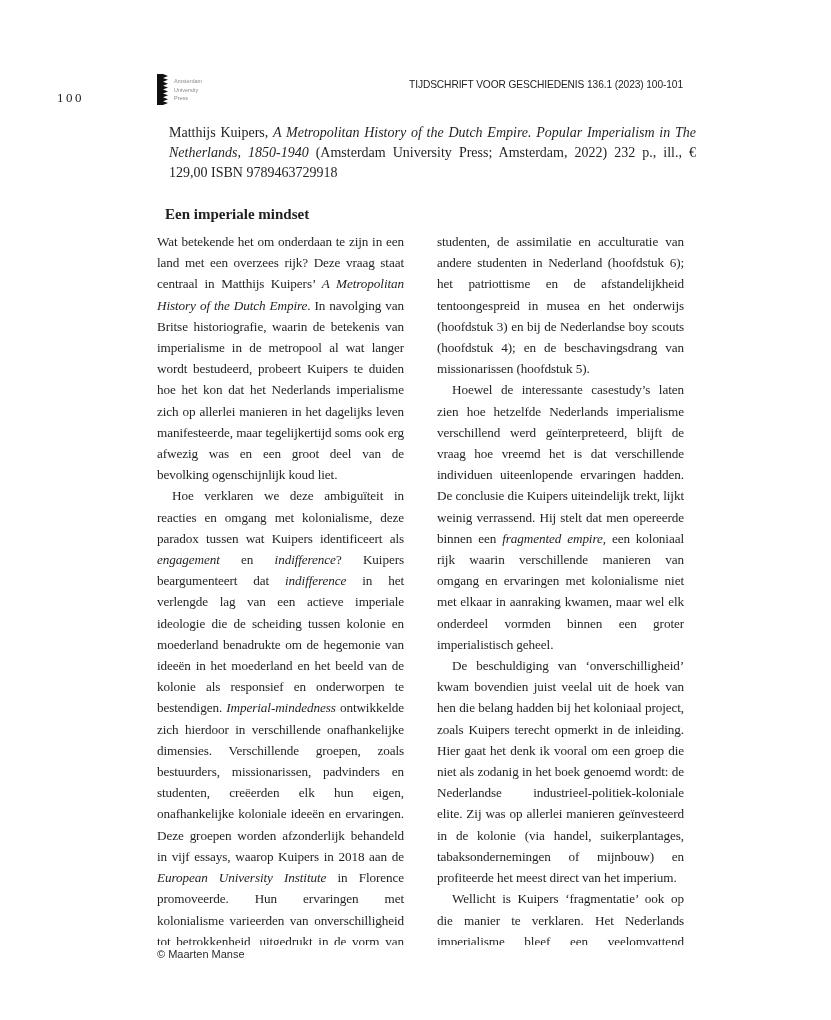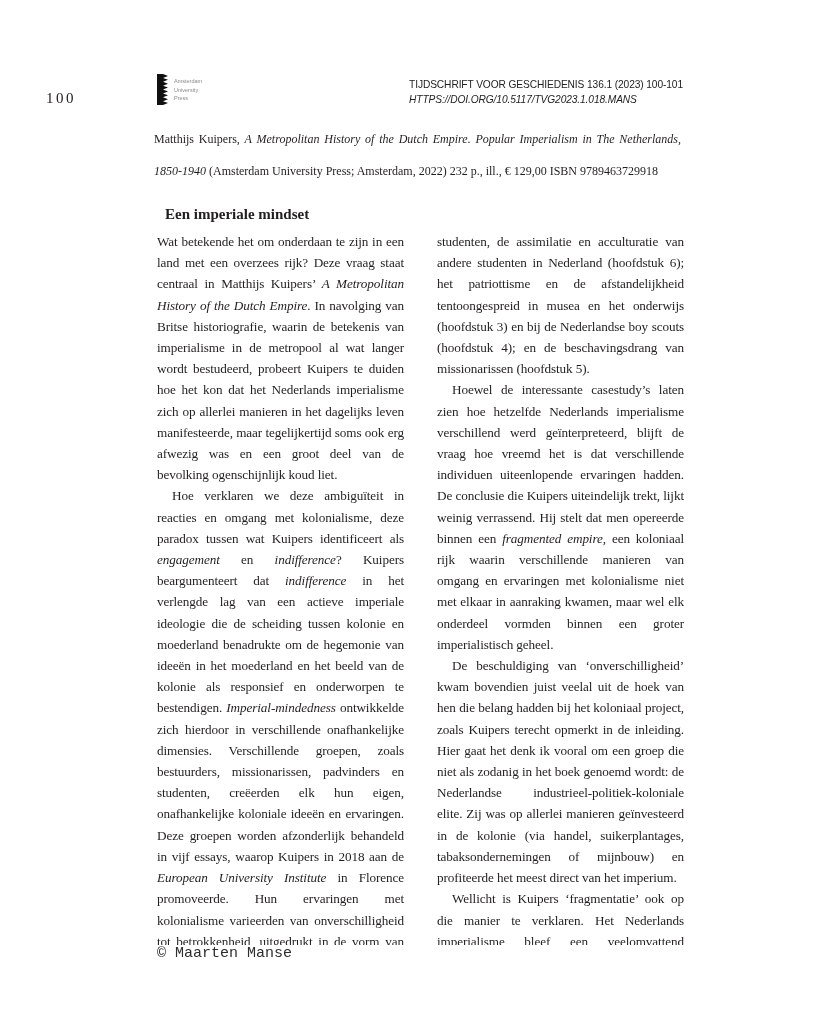--- a/index.html
+++ b/index.html
@@ -2,56 +2,56 @@
 <html><head>
 <meta charset="utf-8">
 <style>
   html,body { margin:0; padding:0; background:#ffffff; }
   .page {
     position:relative; width:831px; height:1020px; background:#ffffff;
     font-family:"Liberation Serif", serif; color:#211e1f; overflow:hidden;
     margin:0 auto;
   }
   .page-number {
-    position:absolute; left:46px; top:90px;
-    font-size:15px; letter-spacing:2.5px; color:#242122;
+    position:absolute; left:57px; top:90px;
+    font-size:13px; letter-spacing:2.5px; color:#242122;
   }
   .logo { position:absolute; left:157px; top:74px; display:flex; gap:6px; align-items:flex-start; }
   .logo-mark svg { display:block; }
   .logo-text {
     font-family:"Liberation Sans", sans-serif; font-size:5.5px; line-height:8.5px;
     color:#8b8b8b; padding-top:3px; display:flex; flex-direction:column;
   }
   .header-right {
-    position:absolute; right:148px; top:78px; 
+    position:absolute; right:148px; top:78px; text-align:right;
     font-family:"Liberation Sans", sans-serif; font-size:10.2px; line-height:14.5px;
     color:#222222; letter-spacing:-0.1px;
   }
   .doi-line { font-style:italic; }
   .citation {
-    position:absolute; left:154px; top:123px; width:527px;
-    font-size:12px; line-height:32px; text-align:justify;
+    position:absolute; left:169px; top:123px; width:527px;
+    font-size:14px; line-height:20px; text-align:justify;
   }
   .heading {
     position:absolute; left:157px; top:198px; margin:8px;
     font-size:15px; font-weight:bold;
   }
   .columns {
     position:absolute; left:157px; top:231px; width:527px; height:714px;
     display:flex; gap:33px; overflow:hidden;
   }
   .col {
     width:249px; font-size:13.2px; line-height:21.2px; text-align:justify;
     letter-spacing:-0.1px;
   }
   .col p { margin:0; }
   .col p.indent { text-indent:15px; }
   .footer {
     position:absolute; left:157px; top:948px;
-    font-family:Liberation Mono, monospace; font-size:15px; line-height:12.8px;
+    font-family:Liberation Sans, sans-serif; font-size:11px; line-height:12.8px;
     color:#2d2d2d;
   }
   .footer .license-url { color:#2d2d2d; text-decoration:none; }
   i { font-style:italic; }
 </style>
 </head>
 <body>
 
 <div class="page">
 
@@ -65,21 +65,20 @@
     </span>
     <span class="logo-text">
       <span>Amsterdam</span>
       <span>University</span>
       <span>Press</span>
     </span>
   </div>
 
   <div class="header-right">
     <div class="journal-line">TIJDSCHRIFT VOOR GESCHIEDENIS 136.1 (2023) 100-101</div>
-    <div class="doi-line">HTTPS://DOI.ORG/10.5117/TVG2023.1.018.MANS</div>
   </div>
 
   <div class="citation"><span>Matthijs Kuipers, </span><i>A Metropolitan History of the Dutch Empire. Popular Imperialism in The Netherlands, 1850-1940</i><span> (Amsterdam University Press; Amsterdam, 2022) 232 p., ill., € 129,00 ISBN 9789463729918</span></div>
 
   <h2 class="heading">Een imperiale mindset</h2>
 
   <div class="columns">
     <div class="col">
         <p><span>Wat betekende het om onderdaan te zijn in een land met een overzees rijk? Deze vraag staat centraal in Matthijs Kuipers’ </span><i>A Metropolitan History of the Dutch Empire</i><span>. In navolging van Britse historiografie, waarin de betekenis van imperialisme in de metropool al wat langer wordt bestudeerd, probeert Kuipers te duiden hoe het kon dat het Nederlands imperialisme zich op allerlei manieren in het dagelijks leven manifesteerde, maar tegelijkertijd soms ook erg afwezig was en een groot deel van de bevolking ogenschijnlijk koud liet.</span></p>
         <p class="indent"><span>Hoe verklaren we deze ambiguïteit in reacties en omgang met kolonialisme, deze paradox tussen wat Kuipers identificeert als </span><i>engagement</i><span> en </span><i>indifference</i><span>? Kuipers beargumenteert dat </span><i>indifference</i><span> in het verlengde lag van een actieve imperiale ideologie die de scheiding tussen kolonie en moederland benadrukte om de hegemonie van ideeën in het moederland en het beeld van de kolonie als responsief en onderworpen te bestendigen. </span><i>Imperial-mindedness</i><span> ontwikkelde zich hierdoor in verschillende onafhankelijke dimensies. Verschillende groepen, zoals bestuurders, missionarissen, padvinders en studenten, creëerden elk hun eigen, onafhankelijke koloniale ideeën en ervaringen. Deze groepen worden afzonderlijk behandeld in vijf essays, waarop Kuipers in 2018 aan de </span><i>European University Institute</i><span> in Florence promoveerde. Hun ervaringen met kolonialisme varieerden van onverschilligheid tot betrokkenheid, uitgedrukt in de vorm van nostalgie middels het (tamelijk gefaalde) propageren van de rijsttafel (hoofdstuk 1); het anti-imperialisme van sommige Indonesische</span></p>

